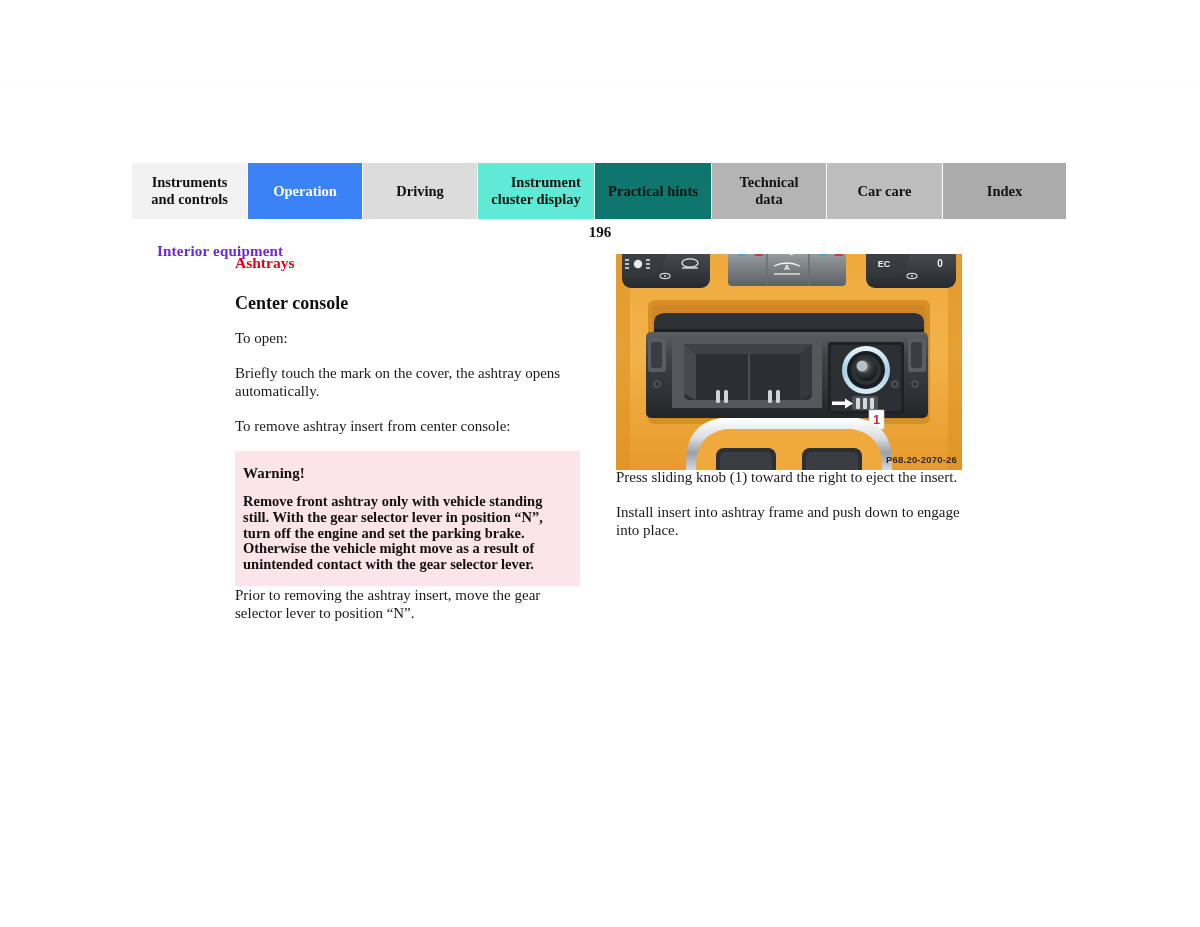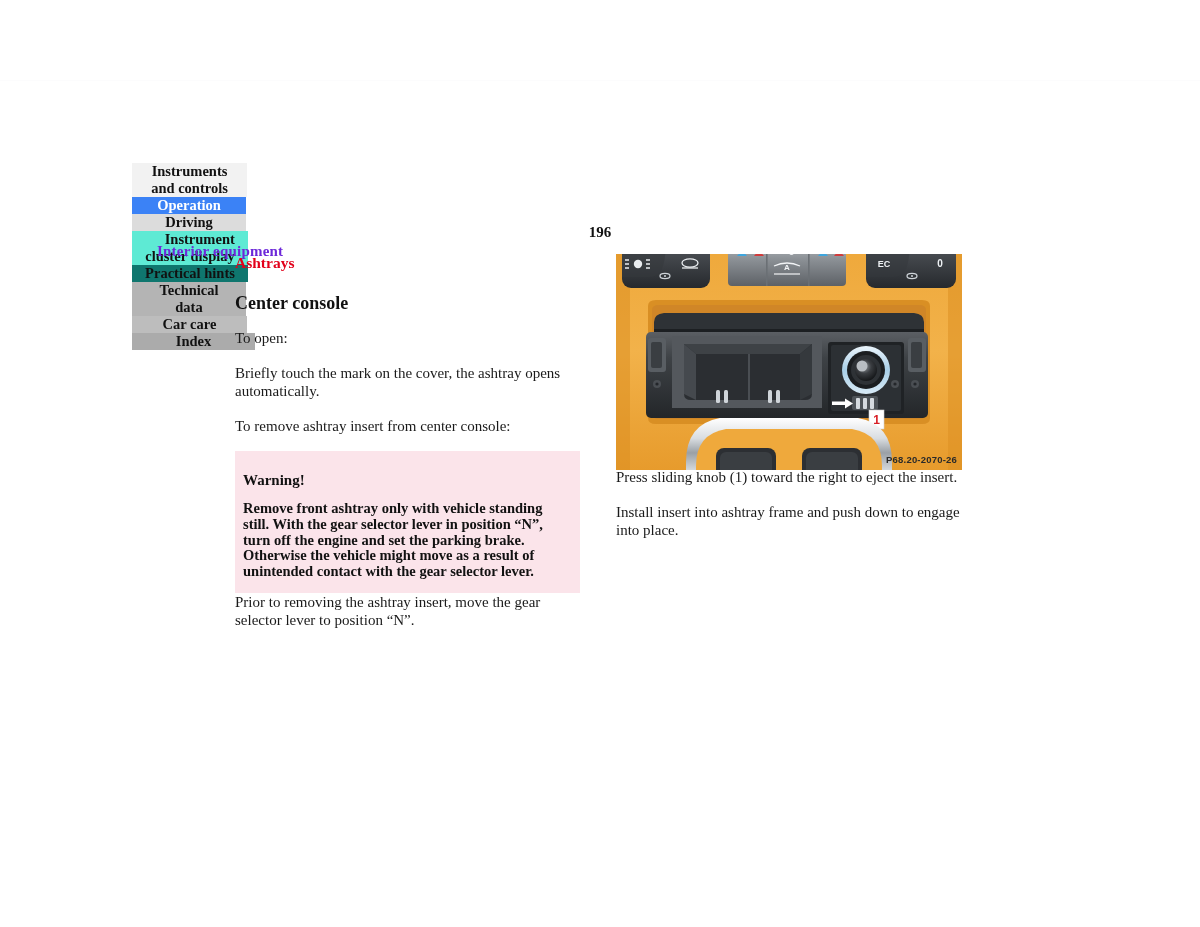--- a/index.html
+++ b/index.html
@@ -31,24 +31,23 @@
     width: 1200px; height: 1px;
     background: #fcfcfd;
   }
 
   
   .tabbar {
     position: absolute;
     left: 132px;
     top: 163px;
     width: 934px;
-    height: 48px;
+    height: 56px;
     display: flex;
     align-items: stretch;
-    flex-direction: column;
   }
   .tab {
     display: flex;
     align-items: center;
     justify-content: center;
     text-align: center;
     font-family: "Liberation Serif", "DejaVu Serif", serif;
     font-weight: bold;
     font-size: 14.5px;
     line-height: 17px;
@@ -126,21 +125,21 @@
     line-height: 18.5px;
     margin: 0 0 16px 0;
     color: #1a1a1a;
   }
   p.body:last-child { margin-bottom: 0; }
 
   
   .warnbox {
     background: #fbe4ea;
     margin-top: 4px;
-    padding: 21px 14px 13px 4px;
+    padding: 14px 14px 13px 4px;
     width: 345px;
     box-sizing: border-box;
   }
   .warn-title {
     font-size: 15px;
     font-weight: bold;
     color: #111111;
     margin: 0 0 12px 4px;
     line-height: 17px;
   }

